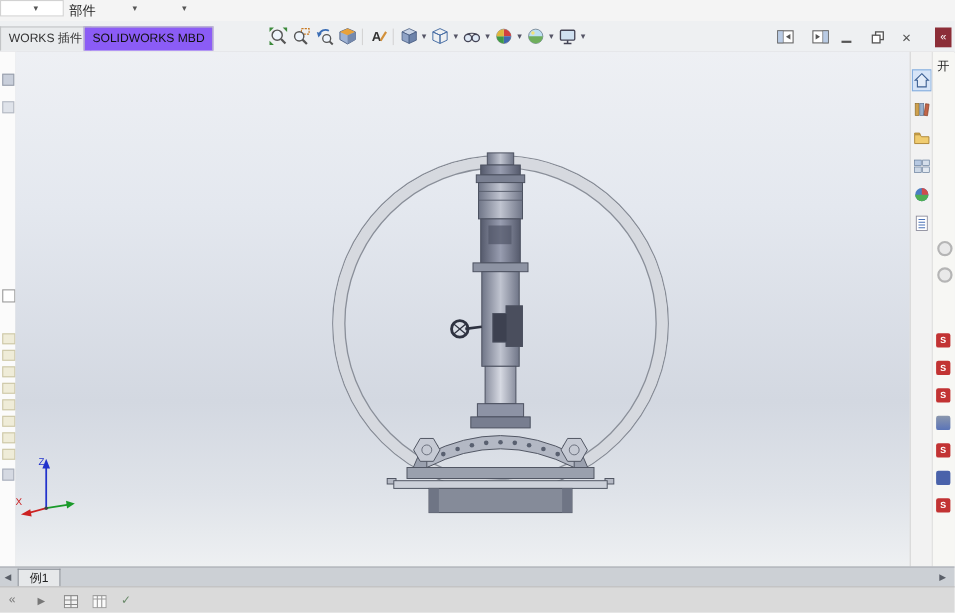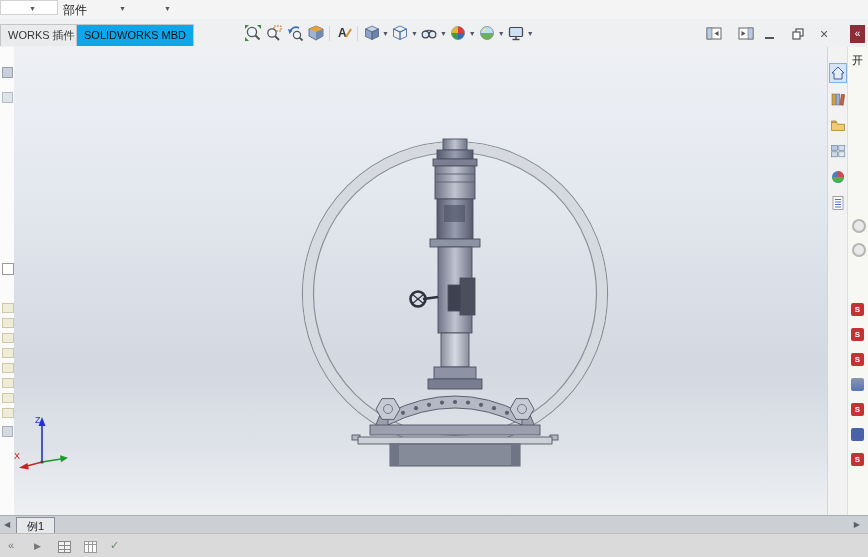--- a/index.html
+++ b/index.html
@@ -9,21 +9,21 @@
   
   .menubar{position:absolute;top:0;left:0;right:0;height:19px;background:#f4f4f4;}
   .qat-box{position:absolute;left:0;top:0;width:56px;height:13px;background:#ffffff;border:1px solid #d2d2d2;}
   .m-arrow{position:absolute;font-size:7px;color:#555;top:5px;}
   .menu-label{position:absolute;top:2px;font-size:12px;color:#222;}
 
   
   .tabrow{position:absolute;top:19px;left:0;right:0;height:28px;background:#eef0f2;border-bottom:1px solid #c6c8ca;}
   .cmdtab{position:absolute;top:5px;height:21px;line-height:21px;font-size:11px;color:#333;
           background:#e9ebed;border:1px solid #c2c4c6;border-bottom:none;padding:0 7px;white-space:nowrap;}
-  .cmdtab.active{background:#0ea5e9;color:#111;}
+  .cmdtab.active{background:#8b5cf6;color:#111;}
   .hud{position:absolute;left:242px;top:3px;height:22px;display:flex;align-items:center;}
   .hud .ico{width:21px;height:20px;display:flex;align-items:center;justify-content:center;cursor:default;}
   .hud .dd{font-size:7px;color:#556;margin:0 1px 0 0;}
   .hud .sep{width:1px;height:15px;background:#d4d4d4;margin:0 3px;}
   .wc{position:absolute;top:6px;width:20px;height:17px;display:flex;align-items:center;justify-content:center;color:#555;}
   .pane-chevron{position:absolute;right:3px;top:6px;width:15px;height:18px;background:#8c2e38;color:#fff;
                 font-size:10px;text-align:center;line-height:17px;}
 
   
   .main{position:absolute;top:47px;left:0;right:0;height:468px;}

